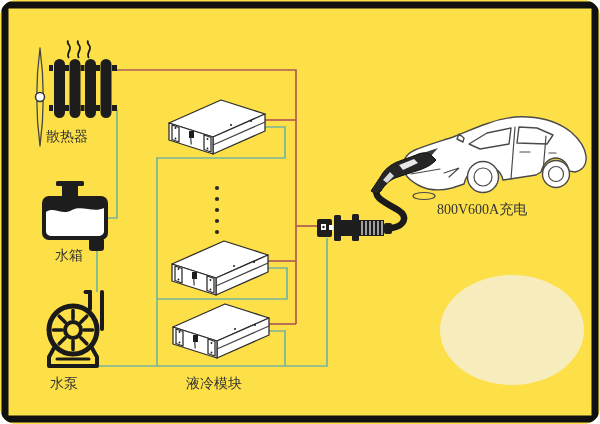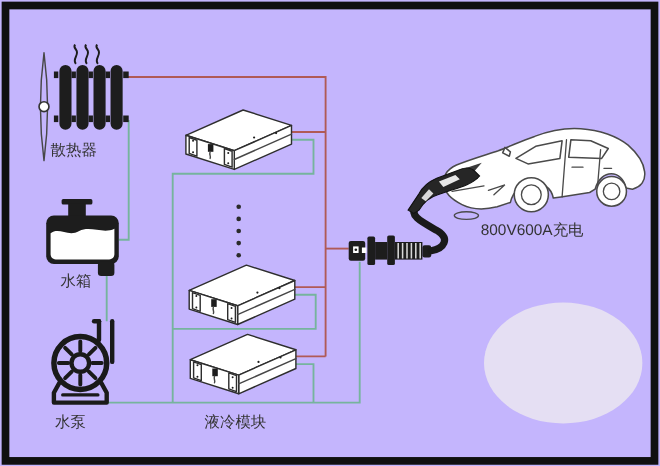--- a/index.html
+++ b/index.html
@@ -1,17 +1,17 @@
 <!DOCTYPE html>
 <html><head>
 <meta charset="utf-8">
 <style>
   html,body{margin:0;padding:0;background:#fff;}
-  #page{position:relative;width:600px;height:424px;background:#c4b5fd;overflow:hidden;
-        font-family:Liberation Sans, sans-serif;}
+  #page{position:relative;width:600px;height:424px;background:#fde047;overflow:hidden;
+        font-family:Liberation Serif, serif;border-radius:16px;}
   svg{position:absolute;left:0;top:0;}
   .ink{fill:#1d1d1d;stroke:none;}
   .sk{stroke:#2e2e2e;fill:#ffffff;stroke-width:1.3;stroke-linejoin:round;}
   .ln{stroke:#474747;fill:none;stroke-width:1.3;stroke-linecap:round;stroke-linejoin:round;}
   .car{stroke:#4a4a4a;fill:#ffffff;stroke-width:1.4;stroke-linejoin:round;}
   .carln{stroke:#4a4a4a;fill:none;stroke-width:1.2;stroke-linecap:round;}
   .pipe{fill:none;stroke-width:1.7;}
   .thick{stroke:#1a1a1a;fill:none;stroke-linecap:round;stroke-linejoin:round;}
   .lbl{font-size:14px;fill:#333333;}
 </style>

